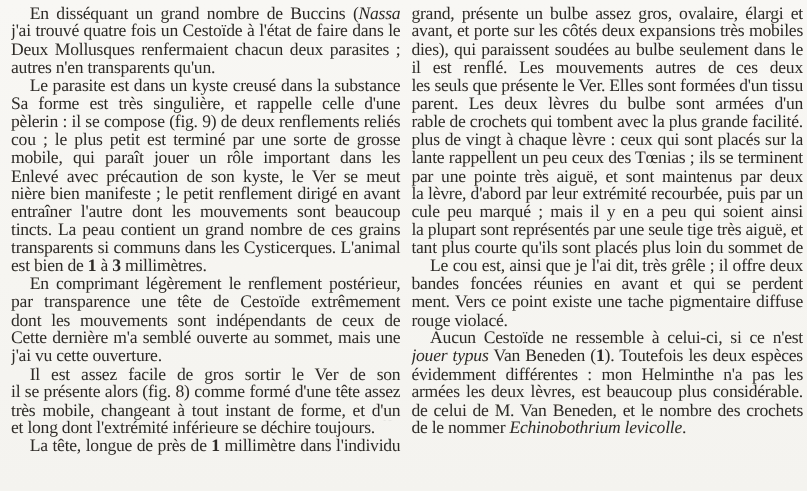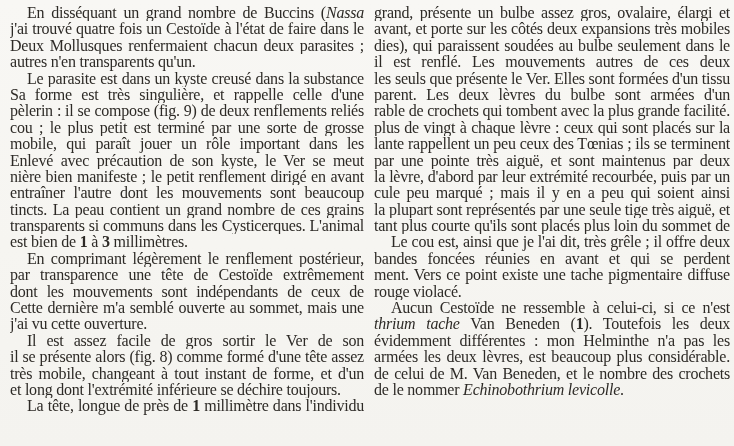--- a/index.html
+++ b/index.html
@@ -89,19 +89,19 @@
       <div class="line"><span>par une pointe très aiguë, et sont maintenus par deux points sur</span></div>
       <div class="line"><span>la lèvre, d'abord par leur extrémité recourbée, puis par un tuber-</span></div>
       <div class="line"><span>cule peu marqué ; mais il y en a peu qui soient ainsi extrémité :</span></div>
       <div class="line"><span>la plupart sont représentés par une seule tige très aiguë, et d'au-</span></div>
       <div class="line end"><span>tant plus courte qu'ils sont placés plus loin du sommet de la lèvre.</span></div>
       <div class="line indent"><span>Le cou est, ainsi que je l'ai dit, très grêle ; il offre deux longues</span></div>
       <div class="line"><span>bandes foncées réunies en avant et qui se perdent postérieure-</span></div>
       <div class="line"><span>ment. Vers ce point existe une tache pigmentaire diffuse d'un</span></div>
       <div class="line end"><span>rouge violacé.</span></div>
       <div class="line indent"><span>Aucun Cestoïde ne ressemble à celui-ci, si ce n'est l'</span><span class="it">Echinobo-</span></div>
-      <div class="line"><span class="it">thrium tache</span><span> Van Beneden (</span><span class="bd">1</span><span>). Toutefois les deux espèces sont</span></div>
+      <div class="line"><span class="it">jouer typus</span><span> Van Beneden (</span><span class="bd">1</span><span>). Toutefois les deux espèces sont</span></div>
       <div class="line"><span>évidemment différentes : mon Helminthe n'a pas les épines du cou</span></div>
       <div class="line"><span>armées les deux lèvres, est beaucoup plus considérable. Je propose</span></div>
       <div class="line"><span>de celui de M. Van Beneden, et le nombre des crochets dont sont</span></div>
       <div class="line end"><span>de le nommer </span><span class="it">Echinobothrium levicolle</span><span>.</span></div>
     </div>
 </div>
 
 </body></html>

